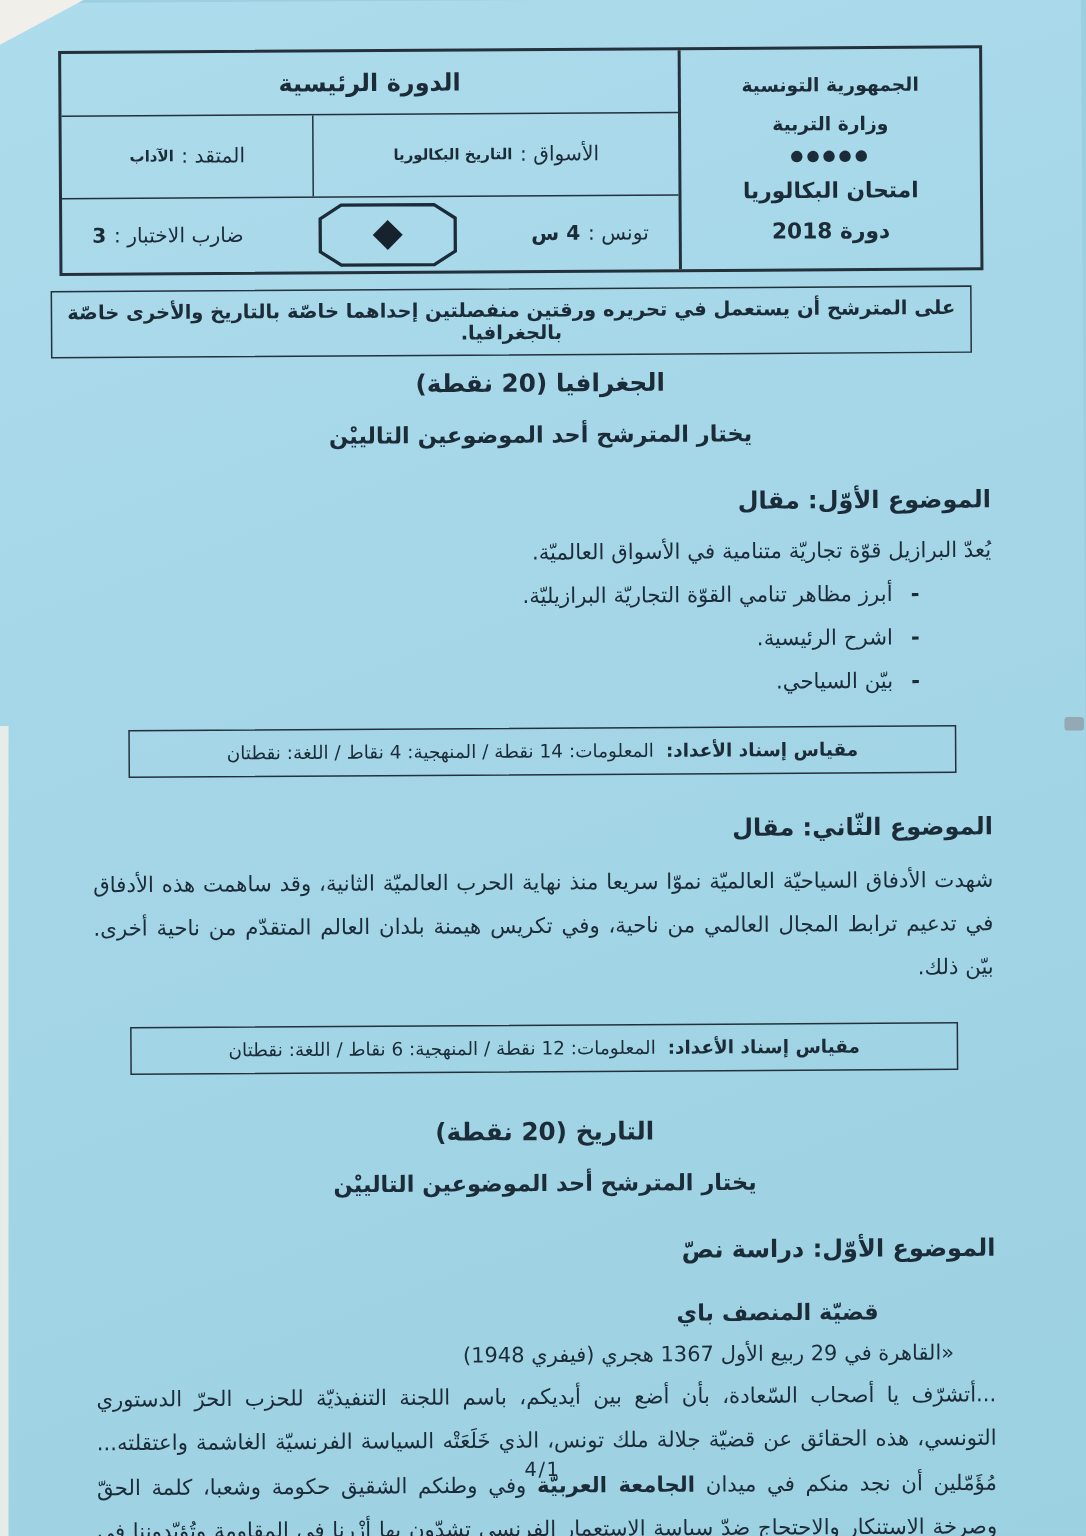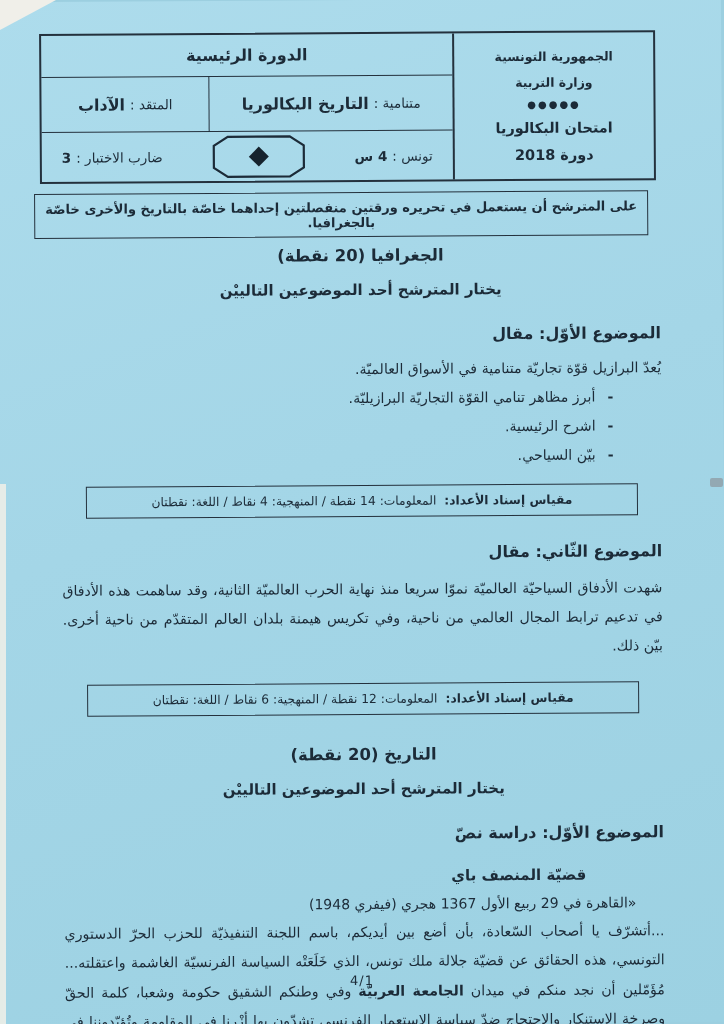--- a/index.html
+++ b/index.html
@@ -55,21 +55,21 @@
   .ht-main{flex:1;display:flex;flex-direction:column;}
   .ht-row1{
     height:42px;border-bottom:1.8px solid var(--line);
     display:flex;align-items:center;justify-content:center;
     font-size:16px;font-weight:bold;
   }
   .ht-row2{height:55px;border-bottom:1.8px solid var(--line);display:flex;}
   .ht-row2 .cell{display:flex;align-items:center;justify-content:center;gap:5px;font-size:13.5px;}
   .cell-exam{flex:1.45;}
   .cell-section{flex:1;border-right:1.8px solid var(--line);}
-  .cell .val{font-size:16px;font-weight:bold;}
+  .cell .val{font-size:10px;font-weight:bold;}
   .ht-row3{
     flex:1;display:flex;align-items:center;justify-content:space-between;
     padding:0 20px;font-size:13.5px;
   }
   .ht-row3 .pair{display:flex;align-items:center;gap:5px;}
   .plaque{width:96px;height:46px;display:flex;align-items:center;justify-content:center;}
 
   
   .notice-box{
     position:absolute;top:192px;right:74px;left:36px;height:45px;
@@ -123,21 +123,21 @@
         <div class="m-line">الجمهورية التونسية</div>
         <div class="m-line">وزارة التربية</div>
         <div class="dots">●●●●●</div>
         <div class="m-bold">امتحان البكالوريا</div>
         <div class="m-bold">دورة 2018</div>
       </div>
       <div class="ht-main">
         <div class="ht-row1">الدورة الرئيسية</div>
         <div class="ht-row2">
           <div class="cell cell-exam">
-            <span>متنامية :</span>
+            <span>الأسواق :</span>
             <span class="val">التاريخ البكالوريا</span>
           </div>
           <div class="cell cell-section">
             <span>المتقد :</span>
             <span class="val">الآداب</span>
           </div>
         </div>
         <div class="ht-row3">
           <div class="pair">
             <span>تونس :</span>

